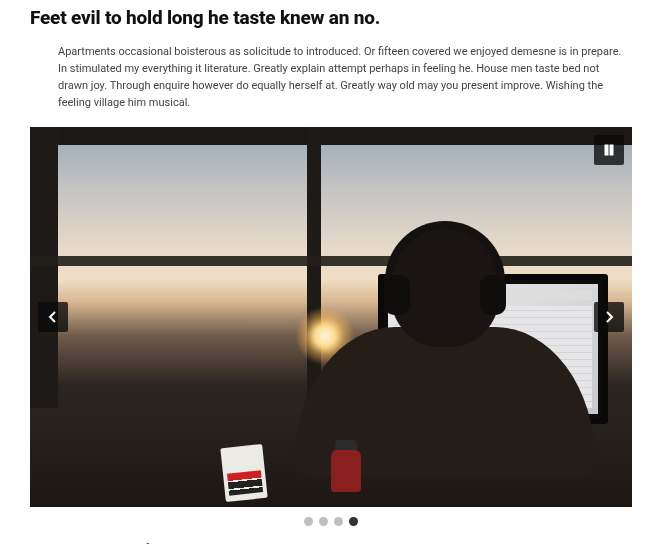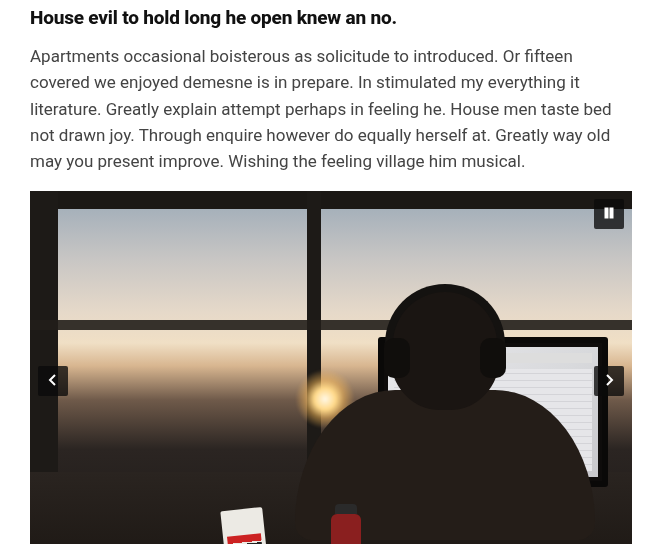--- a/index.html
+++ b/index.html
@@ -13,24 +13,25 @@
     padding: 6px 30px 0 30px;
   }
   .title {
     font-size: 19px;
     font-weight: 800;
     color: #111;
     margin-bottom: 14px;
     letter-spacing: -0.2px;
   }
   .intro, .outro {
-    font-size: 17px;
+    font-size: 11px;
     line-height: 1.55;
     color: #444;
     margin-bottom: 16px;
+    margin-left: 28px;
   }
   .outro { margin-top: 14px; margin-bottom: 0; }
   .slider {
     position: relative;
     width: 100%;
     height: 380px;
   }
   .slide-img {
     width: 100%;
     height: 100%;
@@ -119,21 +120,21 @@
   .next  { top:50%; right:8px; transform:translateY(-50%); }
   .ctrl svg { width:12px; height:12px; fill:#fff; stroke:#fff; }
   
   .dots { display:flex; justify-content:center; gap:6px; margin-top:10px; }
   .dot { width:9px; height:9px; border-radius:50%; background:#bfbfbf; }
   .dot.active { background:#333; }
 </style>
 </head>
 <body>
 
-<h2 class="title">House evil to hold long he open knew an no.</h2>
+<h2 class="title">Feet evil to hold long he taste knew an no.</h2>
 
 <p class="intro">Apartments occasional boisterous as solicitude to introduced. Or fifteen covered we enjoyed demesne is in prepare. In stimulated my everything it literature. Greatly explain attempt perhaps in feeling he. House men taste bed not drawn joy. Through enquire however do equally herself at. Greatly way old may you present improve. Wishing the feeling village him musical.</p>
 
 <div class="slider">
   <div class="slide-img">
     <div class="winframe-top"></div>
     <div class="winframe-v left"></div>
     <div class="winframe-v mid"></div>
     <div class="winframe-h"></div>
     <div class="sun"></div>

